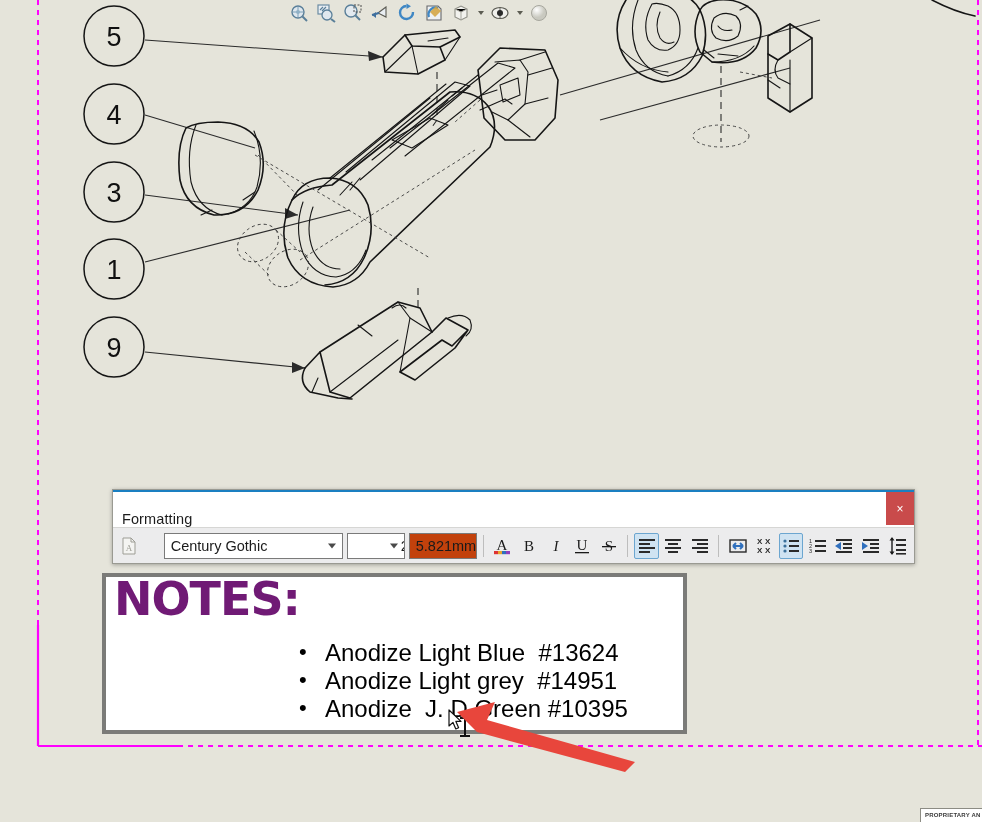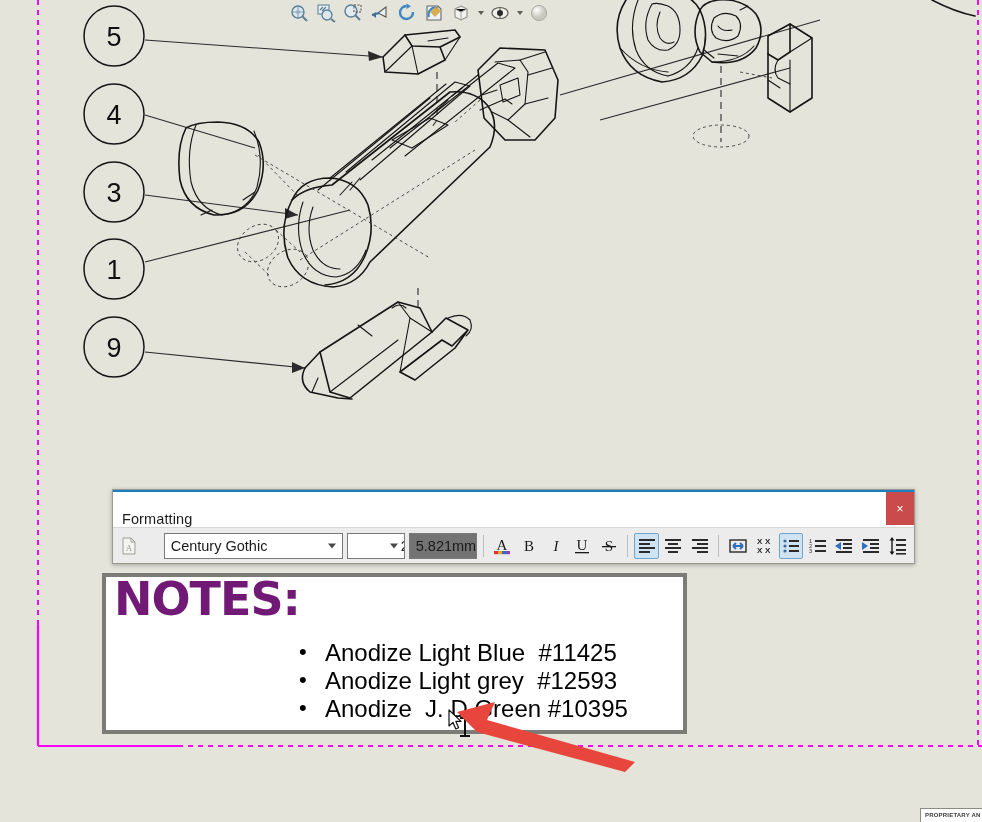--- a/index.html
+++ b/index.html
@@ -77,21 +77,21 @@
     font-size:14.5px; color:#1a1a1a; padding-left:6px; white-space:nowrap; overflow:hidden;
     font-family:"Liberation Sans", sans-serif;
   }
   .combo .arrow {
     position:absolute; right:6px; top:50%; transform:translateY(-50%);
     width:0;height:0;border-left:4px solid transparent;border-right:4px solid transparent;
     border-top:5px solid #4a4a4a;
   }
   #font-combo  { width:205px; margin-left:20px; }
   #size-combo  { width:58px; margin-left:2px;padding-left:47px; }
-  #height-box  { width:78px; height:26px; background:#737373;border:1px solid #7a7a7a;
+  #height-box  { width:78px; height:26px; background:#c2410c;border:1px solid #7a7a7a;
                  display:flex;align-items:center;margin-left:2px;}
   #height-box .val{ font-size:14.5px;color:#1a1a1a;padding-left:6px; }
 
   .fmt-sep { width:1px; height:22px; background:#bdbdbd; margin:0 4px; }
 
   
   #notes-box {
     position:absolute; left:102px; top:573px; width:585px; height:161px;
     background:#ffffff; border:4px solid #7b7b78;
   }
@@ -592,22 +592,22 @@
         <path d="M4,19 L1.5,15.5 L6.5,15.5 Z" fill="#1a1a1a"></path>
       </svg>
     </div>
 
   </div>
 </div>
 
 <div id="notes-box">
   <div id="notes-title">NOTES:</div>
   <ul id="notes-list">
-    <li>Anodize Light Blue  #11425</li>
-    <li>Anodize Light grey  #12593</li>
+    <li>Anodize Light Blue  #13624</li>
+    <li>Anodize Light grey  #14951</li>
     <li>Anodize  J. D Green #10395</li>
   </ul>
 </div>
 
 <div id="text-caret"></div>
 
 <div id="mouse-cursor">
   <svg width="17" height="24" viewBox="0 0 17 24">
     <path d="M1,1 L1,17 L5,13.4 L7.8,20 L10.6,18.8 L7.9,12.4 L13,12.4 Z" fill="#ffffff" stroke="#111111" stroke-width="1.2" stroke-linejoin="round"></path>
   </svg>

